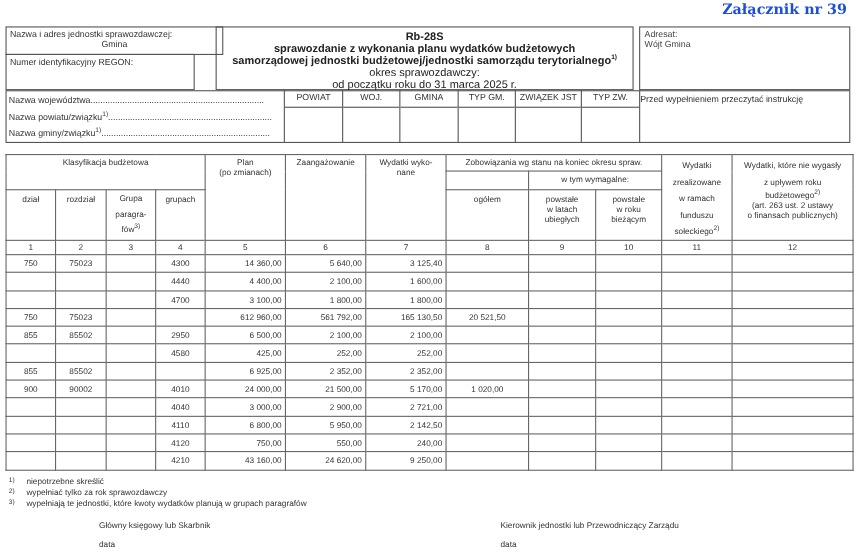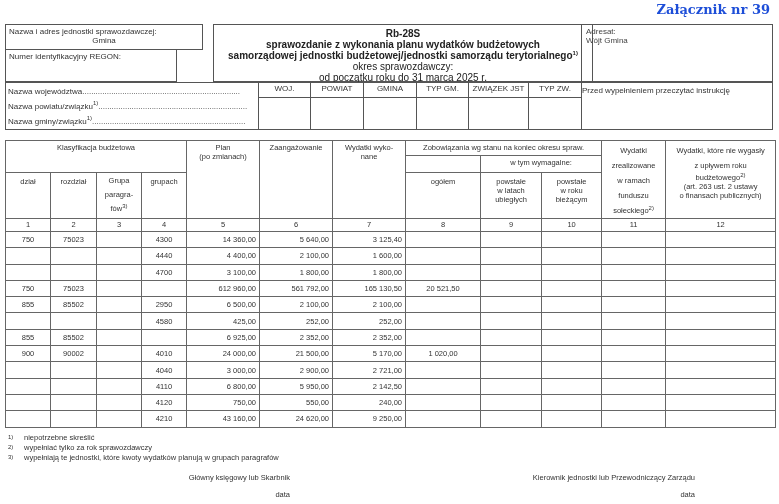--- a/index.html
+++ b/index.html
@@ -3,21 +3,21 @@
 <meta charset="utf-8">
 <style>
   html, body { margin:0; padding:0; background:#ffffff; }
   body { width:779px; height:504px; position:relative; overflow:hidden;
          font-family:"Liberation Sans", sans-serif; color:#222; font-size:8px; }
   .abs { position:absolute; }
   .attach { right:9px; top:2px; font-family:"DejaVu Serif", serif; font-weight:bold; font-size:13px; color:#1d4ed8; }
   .box { border:1px solid #555; box-sizing:border-box; }
   .hdr-left-1 { left:5px; top:24px; width:198px; height:26px; }
   .hdr-left-2 { left:5px; top:49px; width:172px; height:33px; }
-  .hdr-center { left:213px; top:24px; width:380px; height:58px; text-align:center; font-size:10px; line-height:11px; padding-top:3px; }
+  .hdr-center { left:196px; top:24px; width:380px; height:58px; text-align:center; font-size:10px; line-height:11px; padding-top:3px; }
   .hdr-right { left:581px; top:24px; width:192px; height:58px; padding:2px 4px; font-size:8px; line-height:9px; color:#444; }
   .lbl { padding:2px 3px; font-size:8px; line-height:9px; color:#333; }
   .center { text-align:center; }
   .bold { font-weight:bold; }
   .sup { font-size:6px; vertical-align:super; line-height:0; }
   .region { left:5px; top:82px; width:768px; height:48px; }
   .reg-lines { left:8px; top:84px; width:250px; font-size:8px; line-height:15px; color:#333; }
   .codes { left:258px; top:82px; height:48px; display:flex; }
   .code-col { border-left:1px solid #555; box-sizing:border-box; height:48px; display:flex; flex-direction:column; }
   .code-col .ch { height:15px; border-bottom:1px solid #555; text-align:center; font-size:8px; line-height:14px; color:#333; }
@@ -25,21 +25,21 @@
   table.main { position:absolute; left:5px; top:140px; border-collapse:collapse; width:770px; table-layout:fixed; }
   table.main td, table.main th { border:1px solid #666; font-weight:normal; font-size:7.5px; color:#333; padding:0 3px; box-sizing:border-box; overflow:hidden; white-space:nowrap; }
   table.main th { text-align:center; vertical-align:top; line-height:9px; padding-top:2px; }
   table.main .num-row td { text-align:center; height:13px; line-height:12px; }
   table.main .data-row td { height:16.3px; line-height:15px; }
   .r { text-align:right;margin-top:28px; }
   .c { text-align:center; }
   .wrap { white-space:normal !important; }
   .foot { left:8px; font-size:7.5px; color:#333; line-height:9px; }
   .foot .fn { display:inline-block; width:16px; font-size:6px; vertical-align:top; }
-  .sig { font-size:7.5px; color:#333; text-align:right; }
+  .sig { font-size:7.5px; color:#333; text-align:left; }
 </style>
 </head>
 <body>
 
 <div class="abs attach">Załącznik nr 39</div>
 
 <div class="abs box hdr-left-1">
   <div class="lbl" style="padding-bottom:0">Nazwa i adres jednostki sprawozdawczej:</div>
   <div class="lbl center" style="padding-top:0">Gmina</div>
 </div>
@@ -58,25 +58,25 @@
   <div>Wójt Gmina</div>
 </div>
 
 <div class="abs box region"></div>
 <div class="abs reg-lines">
   <div>Nazwa województwa.......................................................................</div>
   <div><span>Nazwa powiatu/związku</span><span class="sup">1)</span><span>...................................................................</span></div>
   <div><span>Nazwa gminy/związku</span><span class="sup">1)</span><span>.....................................................................</span></div>
 </div>
 <div class="abs codes">
+  <div class="code-col" style="width:53px">
+      <div class="ch">POWIAT</div>
+    </div>
   <div class="code-col" style="width:52px">
       <div class="ch">WOJ.</div>
-    </div>
-  <div class="code-col" style="width:53px">
-      <div class="ch">POWIAT</div>
     </div>
   <div class="code-col" style="width:53px">
       <div class="ch">GMINA</div>
     </div>
   <div class="code-col" style="width:52px">
       <div class="ch">TYP GM.</div>
     </div>
   <div class="code-col" style="width:60px">
       <div class="ch">ZWIĄZEK JST</div>
     </div>

